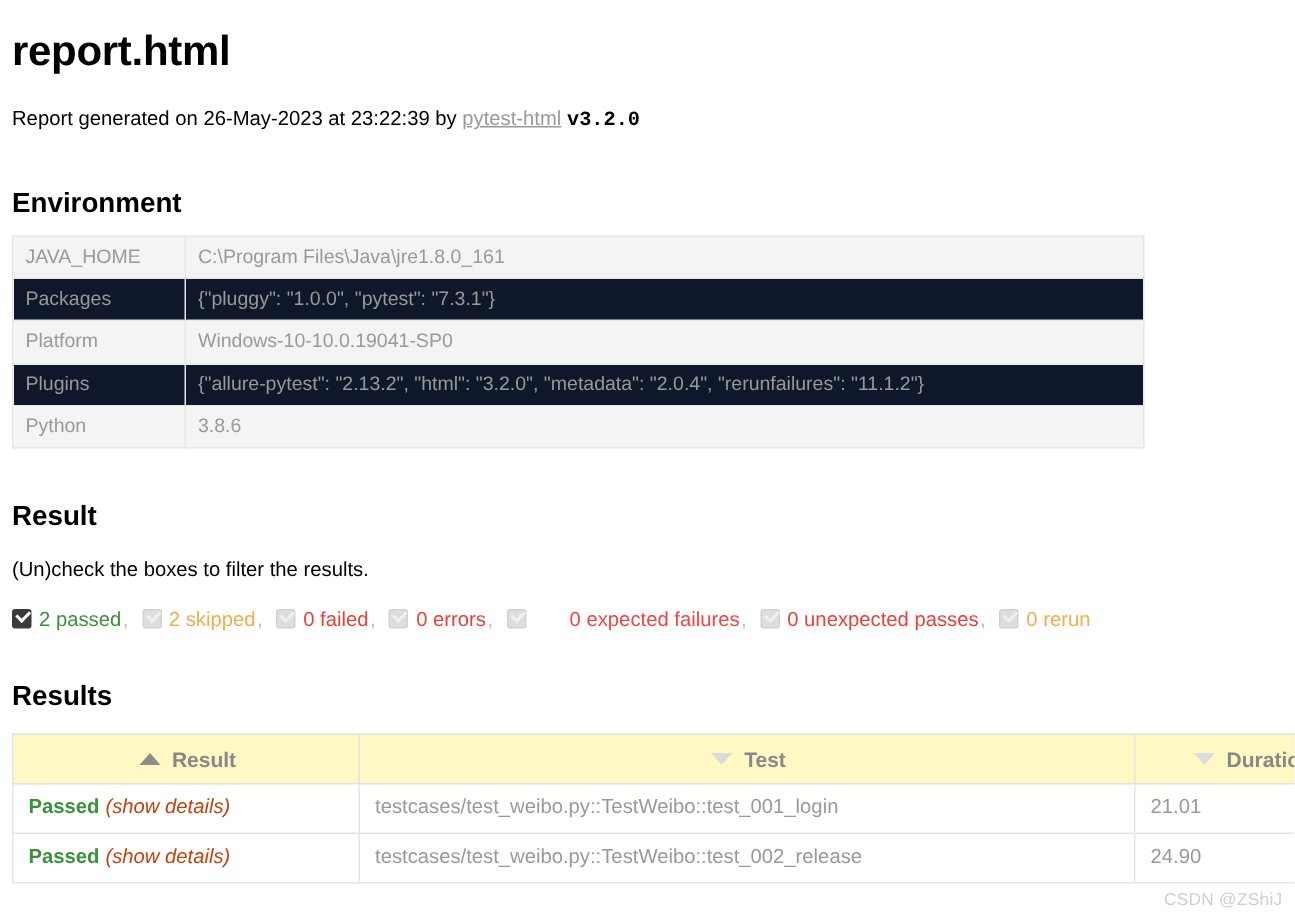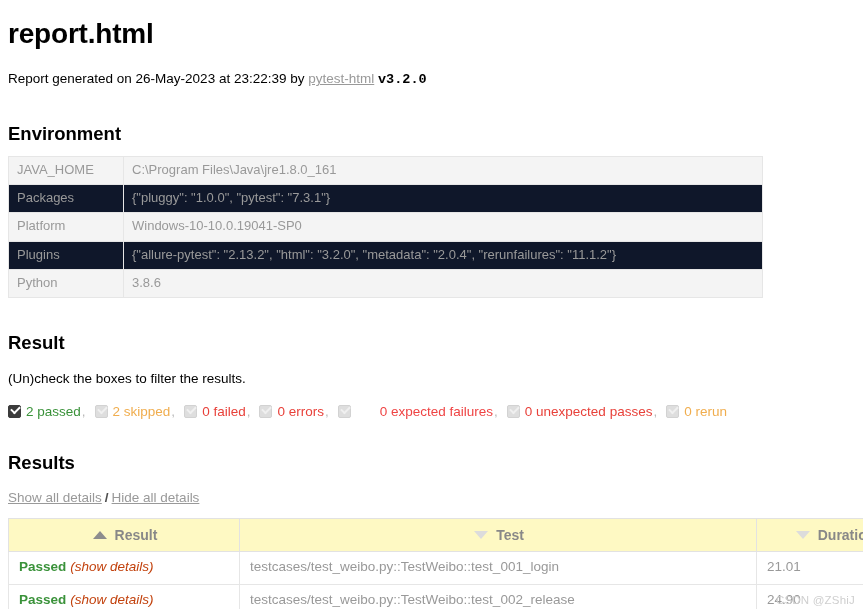--- a/index.html
+++ b/index.html
@@ -318,23 +318,20 @@
     <span class="filter">
       <span class="cbox off">
           <i class="tick"></i>
         </span>
       <span class="label" style="color: rgb(240, 173, 78);">0 rerun</span>
     </span>
   </div>
 
   <h2 class="section">Results</h2>
 
-  <div class="detail-links">
-    <a>Show all details</a><span class="slash">/</span><a>Hide all details</a>
-  </div>
 
   <table class="results">
     <thead>
       <tr>
         <th class="col-result">
           <span class="arrow up"></span><span>Result</span>
         </th>
         <th class="col-test">
           <span class="arrow down"></span><span>Test</span>
         </th>

